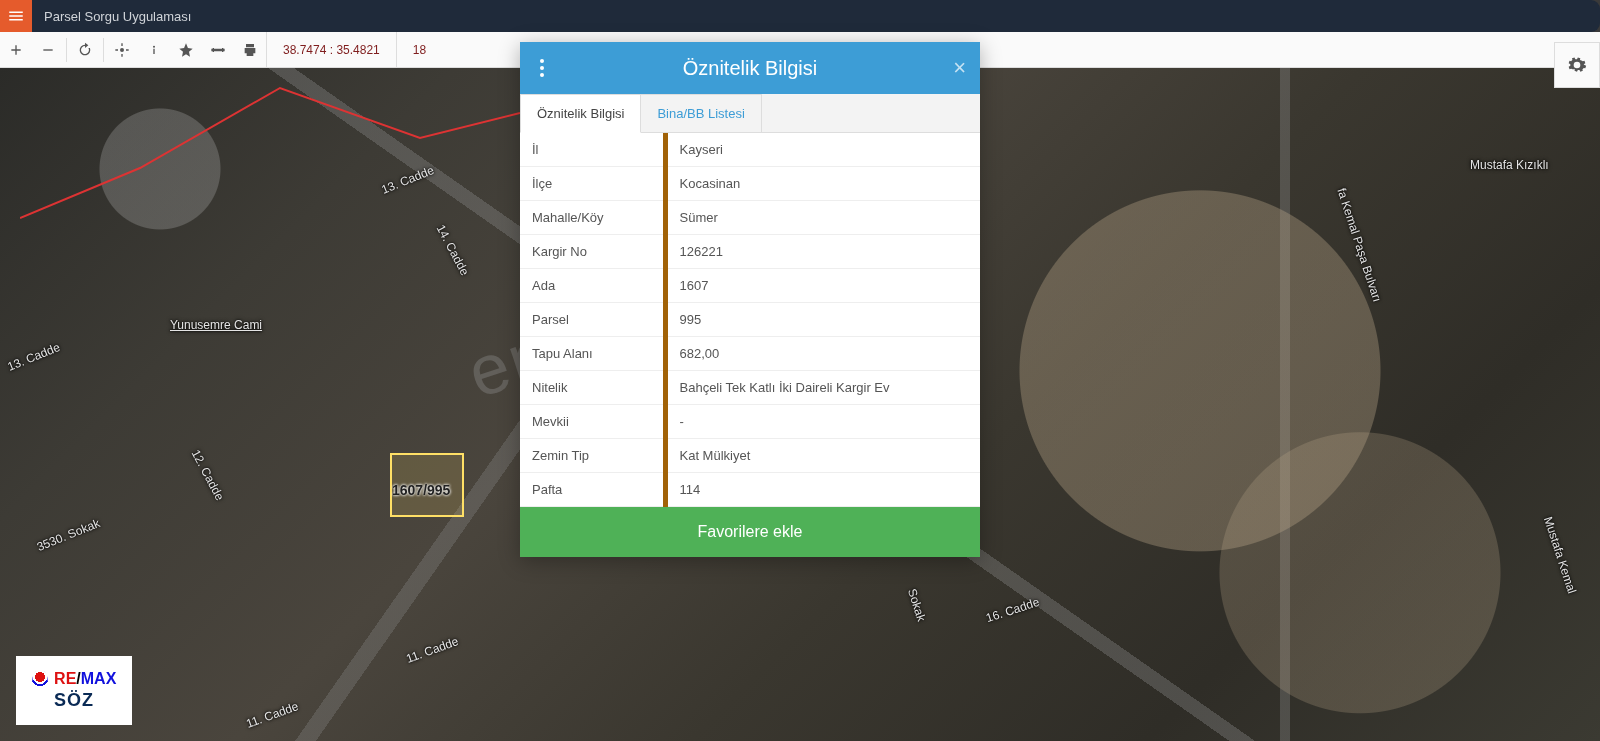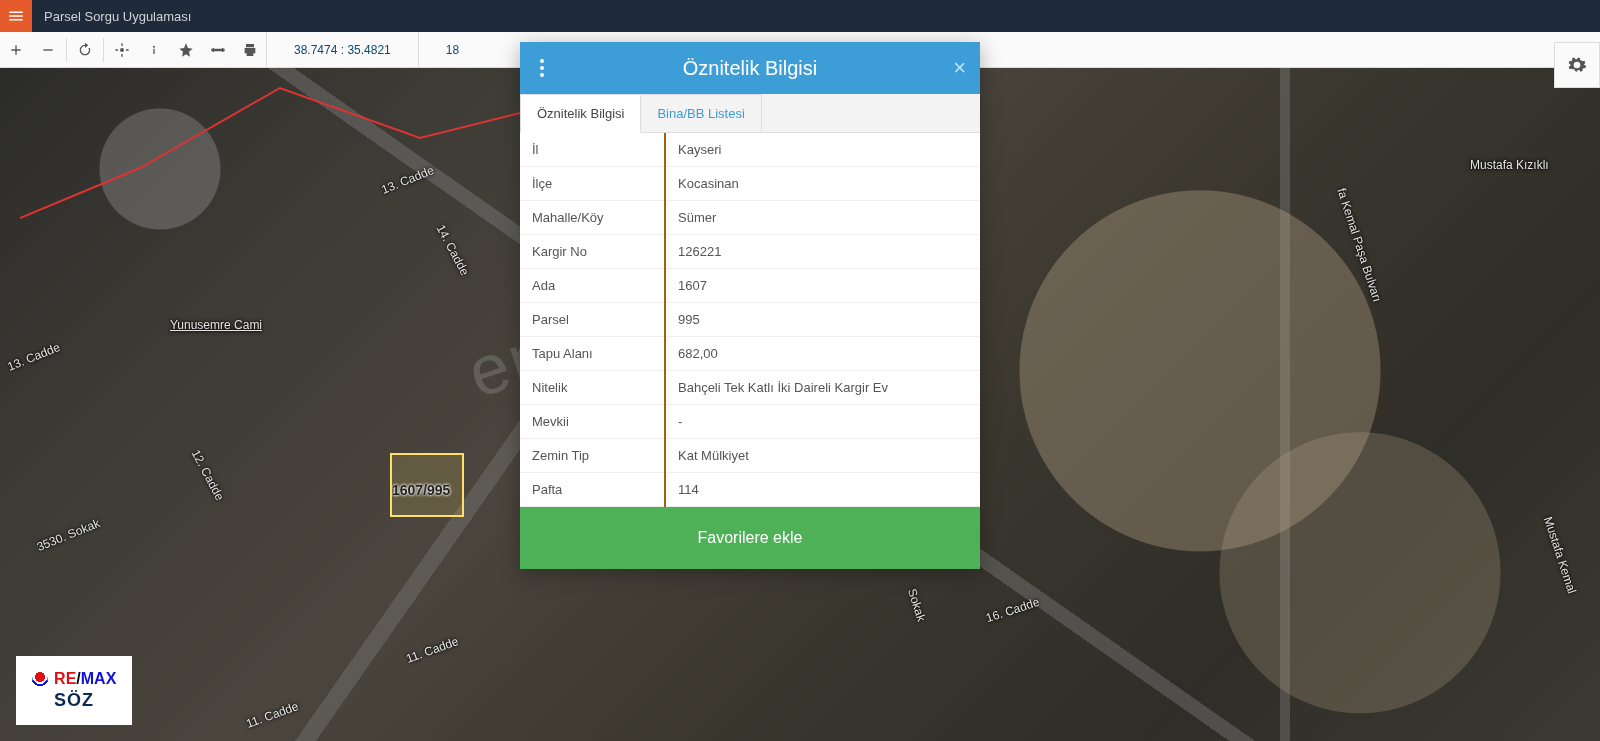--- a/index.html
+++ b/index.html
@@ -13,20 +13,21 @@
   }
 
   
   .header {
     height: 32px;
     background: #1f2a3a;
     display: flex;
     align-items: center;
     color: #cfd3d8;
     font-size: 13px;
+    border-radius: 9px;
   }
   .hamburger {
     width: 32px;
     height: 32px;
     background: #e55b2c;
     display: flex;
     align-items: center;
     justify-content: center;
     cursor: pointer;
   }
@@ -47,23 +48,23 @@
     height: 36px;
     display: flex;
     align-items: center;
     justify-content: center;
     cursor: pointer;
     color: #555;
   }
   .tool-btn svg { width: 16px; height: 16px; fill: #555; }
   .tool-sep { width: 1px; height: 24px; background: #ddd; margin: 0 2px; }
   .tool-text {
-    padding: 0 27px;
+    padding: 0 16px;
     font-size: 12px;
-    color: #0c4a6e;
+    color: #7f1d1d;
     border-left: 1px solid #ddd;
     height: 36px;
     display: flex;
     align-items: center;
   }
 
   
   .map {
     position: absolute;
     top: 68px;
@@ -238,27 +239,27 @@
   }
   .attr-table { width: 100%; border-collapse: collapse; }
   .attr-table td {
     padding: 9px 12px;
     font-size: 13px;
     color: #555;
     border-bottom: 1px solid #eee;
   }
   .attr-table td:first-child {
     width: 145px;
-    border-right: 2px solid #a16207;
+    border-right: 5px solid #a16207;
   }
   .fav-btn {
     background: #4fb157;
     color: #fff;
     text-align: center;
-    padding: 22px;
+    padding: 16px;
     font-size: 16px;
     cursor: pointer;
   }
 
   
   .gear-panel {
     position: absolute;
     right: 0;
     top: 42px;
     width: 46px;

